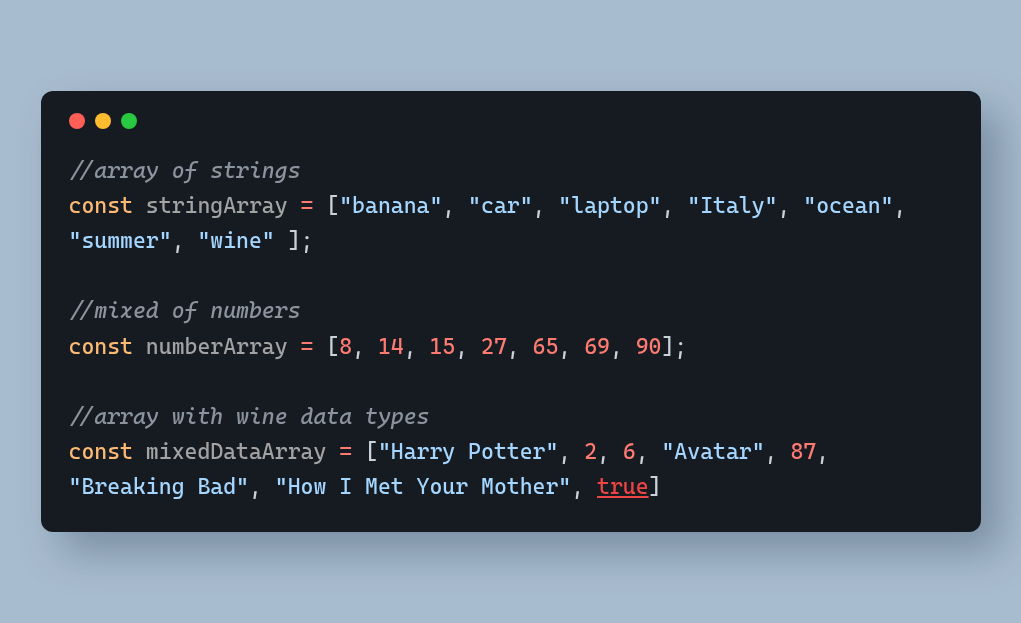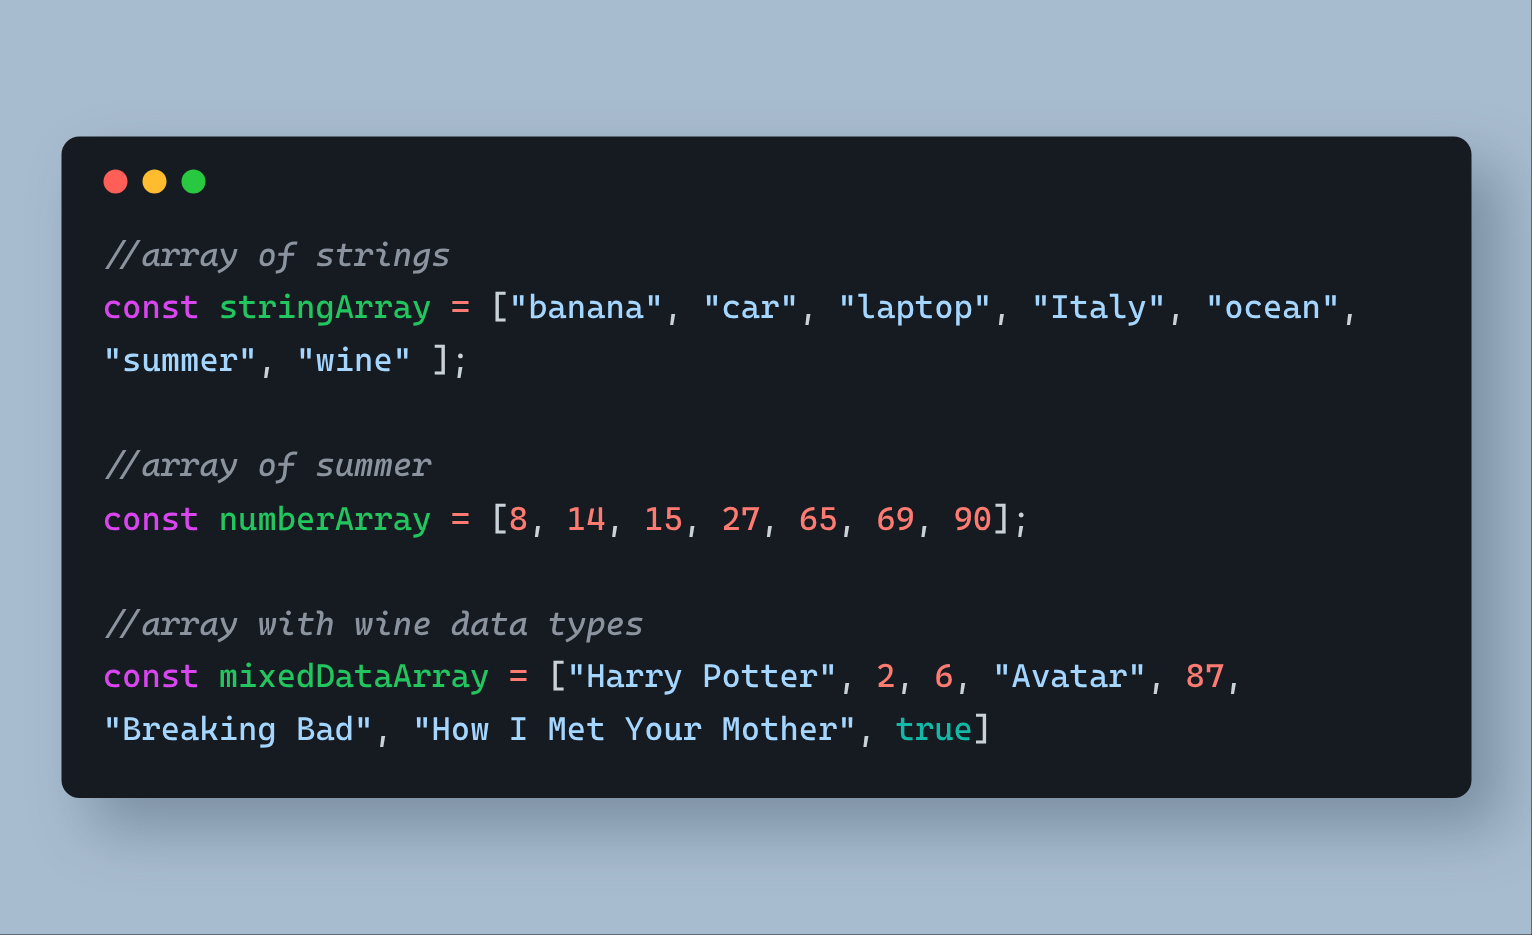--- a/index.html
+++ b/index.html
@@ -33,39 +33,39 @@
   .dot.yellow { background: #febc2e; }
   .dot.green { background: #28c840; }
   .code {
     font-size: 22px;
     line-height: 1.6;
     color: #c9d1d9;
     white-space: pre-wrap;
     word-break: break-word;
   }
   .tok-comment { color: #8b949e; font-style: italic; }
-  .tok-keyword { color: #d946ef; text-align: center; }
-  .tok-varname { color: #22c55e; }
+  .tok-keyword { color: #fdba74; text-align: center; }
+  .tok-varname { color: #a3a3a3; }
   .tok-operator { color: #ff7b72; }
   .tok-punct   { color: #c9d1d9; }
   .tok-string  { color: #a5d6ff; }
   .tok-number  { color: #ff7b72; }
-  .tok-bool    { color: #14b8a6; }
+  .tok-bool    { color: #ef4444; text-decoration: underline; }
   .tok-text    { color: #c9d1d9; }
 </style>
 </head>
 <body>
 
 <div class="window">
   <div class="titlebar">
     <div class="dot red"></div>
     <div class="dot yellow"></div>
     <div class="dot green"></div>
   </div>
   <div class="code" id="code-block"><span class="tok-comment">//array of strings</span>
 <span class="tok-keyword">const</span><span class="tok-text"> </span><span class="tok-varname">stringArray</span><span class="tok-text"> </span><span class="tok-operator">=</span><span class="tok-text"> </span><span class="tok-punct">[</span><span class="tok-string">"banana"</span><span class="tok-punct">, </span><span class="tok-string">"car"</span><span class="tok-punct">, </span><span class="tok-string">"laptop"</span><span class="tok-punct">, </span><span class="tok-string">"Italy"</span><span class="tok-punct">, </span><span class="tok-string">"ocean"</span><span class="tok-punct">, </span><span class="tok-string">"summer"</span><span class="tok-punct">, </span><span class="tok-string">"wine"</span><span class="tok-punct"> ];</span>
 
-<span class="tok-comment">//array of summer</span>
+<span class="tok-comment">//mixed of numbers</span>
 <span class="tok-keyword">const</span><span class="tok-text"> </span><span class="tok-varname">numberArray</span><span class="tok-text"> </span><span class="tok-operator">=</span><span class="tok-text"> </span><span class="tok-punct">[</span><span class="tok-number">8</span><span class="tok-punct">, </span><span class="tok-number">14</span><span class="tok-punct">, </span><span class="tok-number">15</span><span class="tok-punct">, </span><span class="tok-number">27</span><span class="tok-punct">, </span><span class="tok-number">65</span><span class="tok-punct">, </span><span class="tok-number">69</span><span class="tok-punct">, </span><span class="tok-number">90</span><span class="tok-punct">];</span>
 
 <span class="tok-comment">//array with wine data types</span>
 <span class="tok-keyword">const</span><span class="tok-text"> </span><span class="tok-varname">mixedDataArray</span><span class="tok-text"> </span><span class="tok-operator">=</span><span class="tok-text"> </span><span class="tok-punct">[</span><span class="tok-string">"Harry Potter"</span><span class="tok-punct">, </span><span class="tok-number">2</span><span class="tok-punct">, </span><span class="tok-number">6</span><span class="tok-punct">, </span><span class="tok-string">"Avatar"</span><span class="tok-punct">, </span><span class="tok-number">87</span><span class="tok-punct">, </span><span class="tok-string">"Breaking Bad"</span><span class="tok-punct">, </span><span class="tok-string">"How I Met Your Mother"</span><span class="tok-punct">, </span><span class="tok-bool">true</span><span class="tok-punct">]</span></div>
 </div>
 
 </body></html>

